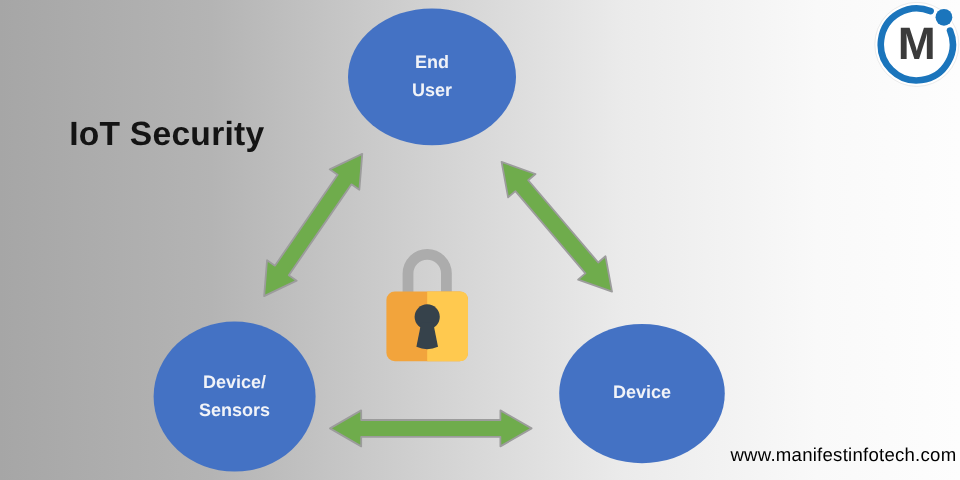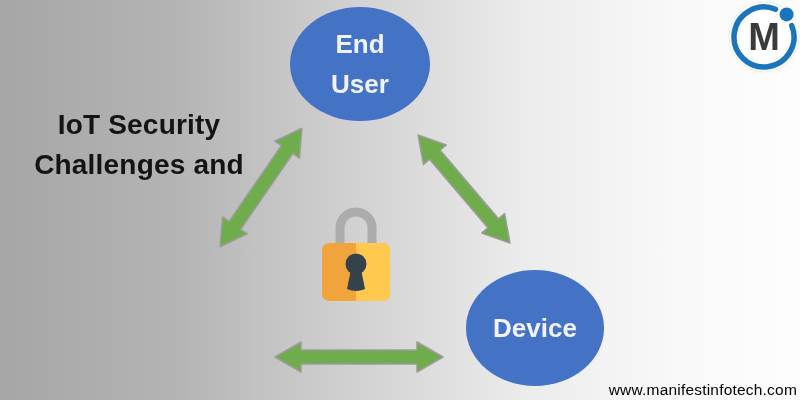--- a/index.html
+++ b/index.html
@@ -10,70 +10,69 @@
     position: relative;
     width: 800px;
     height: 400px;
     background: linear-gradient(to right, #a6a6a6 0%, #b4b4b4 22%, #d2d2d2 45%, #ebebeb 65%, #f9f9f9 85%, #fdfdfd 100%);
     overflow: hidden;
   }
 
   .title {
     position: absolute;
     left: 8px;
-    top: 105px;
+    top: 92px;
     width: 262px;
     text-align: center;
     font-size: 28px;
     font-weight: 800;
     line-height: 1.44;
     color: #141414;
     letter-spacing: 0.2px;
   }
 
   .node {
     position: absolute;
     background: #4472C4;
     border-radius: 50%;
     display: flex;
     flex-direction: column;
     align-items: center;
     justify-content: center;
     color: #F1F3F8;
     font-weight: 700;
-    font-size: 26px;
+    font-size: 15px;
     line-height: 1.55;
     text-align: right;
   }
   .node-end-user   { left: 290px; top: 7px;   width: 140px; height: 114px; }
   .node-device     { left: 128px; top: 268px; width: 135px; height: 125px; }
   .node-cloud      { left: 466px; top: 270px; width: 138px; height: 116px; }
 
   .arrows-layer, .lock-wrap, .logo-wrap { position: absolute; pointer-events: none; }
   .arrows-layer { left: 0; top: 0; }
   .lock-wrap { left: 320px; top: 202px; }
   .logo-wrap { left: 727px; top: 0px; }
 
   .footer-url {
     position: absolute;
     right: 3px;
-    bottom: 1px;
+    bottom: 11px;
     font-size: 15.5px;
     color: #000000;
     letter-spacing: 0.2px;
   }
 </style>
 </head>
 <body>
 
 <div class="canvas">
 
   <div class="title">
     <div>IoT Security</div>
-    <div>Challenges and</div>
   </div>
 
   <svg class="arrows-layer" width="800" height="400" viewBox="0 0 800 400">
 
     <g transform="translate(261,187.5) rotate(-55.4)">
       <polygon points="-72,0 -46,-15 -46,-7 46,-7 46,-15 72,0 46,15 46,7 -46,7 -46,15" fill="#6FAC4C" stroke="#9C9C9C" stroke-width="1.5" stroke-linejoin="round"></polygon>
     </g>
 
     <g transform="translate(464,189) rotate(49.6)">
       <polygon points="-71,0 -45,-15 -45,-7 45,-7 45,-15 71,0 45,15 45,7 -45,7 -45,15" fill="#6FAC4C" stroke="#9C9C9C" stroke-width="1.5" stroke-linejoin="round"></polygon>
@@ -82,20 +81,24 @@
     <g transform="translate(359,357)">
       <polygon points="-84,0 -58,-15 -58,-7 58,-7 58,-15 84,0 58,15 58,7 -58,7 -58,15" fill="#6FAC4C" stroke="#9C9C9C" stroke-width="1.5" stroke-linejoin="round"></polygon>
     </g>
   </svg>
 
   <div class="node node-end-user">
     <span>End</span>
     <span>User</span>
   </div>
 
+  <div class="node node-device">
+    <span>Device/</span>
+    <span>Sensors</span>
+  </div>
 
   <div class="node node-cloud">
     <span>Device</span>
   </div>
 
   <svg class="lock-wrap" width="72" height="102" viewBox="0 0 72 102">
 
     <path d="M 20 48 V 26 A 16 16 0 0 1 52 26 V 48" fill="none" stroke="#ACACAC" stroke-width="9" stroke-linecap="round"></path>
 
     <rect x="2" y="41" width="68" height="58" rx="7" fill="#F2A43C"></rect>

